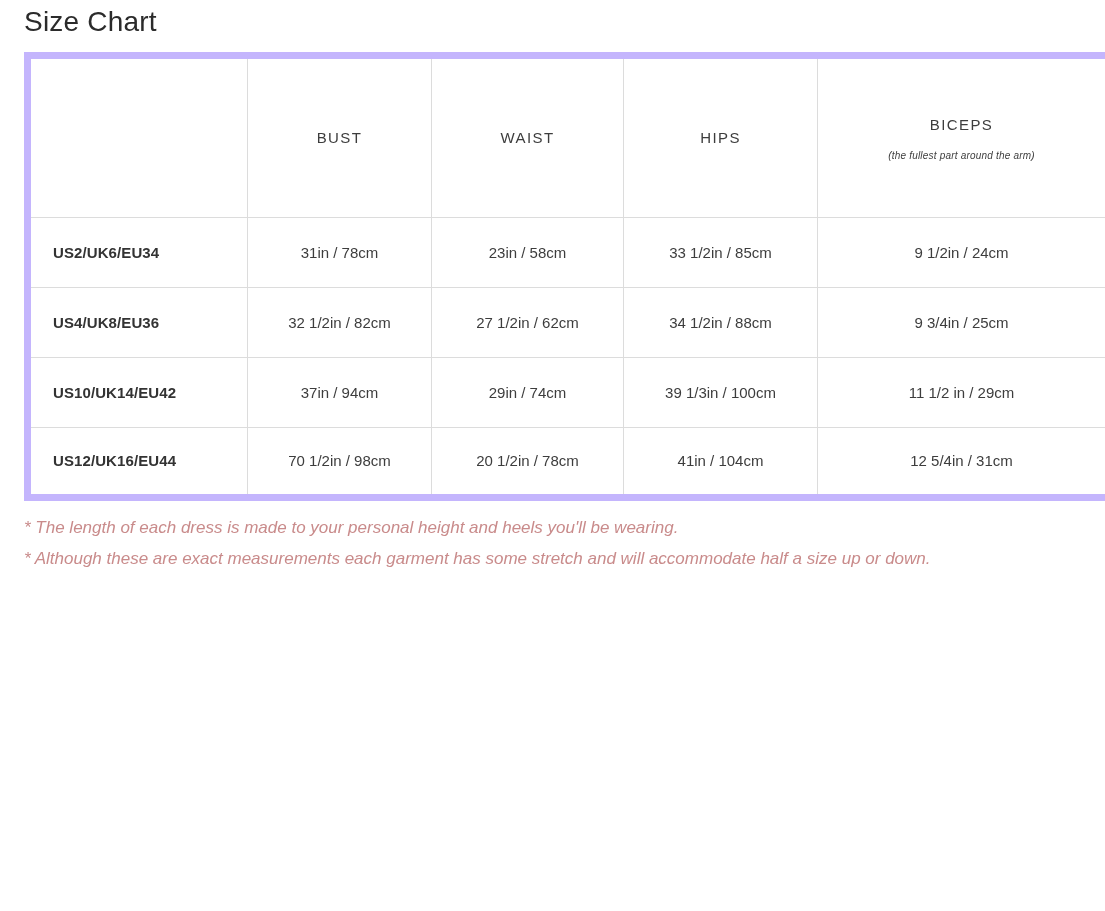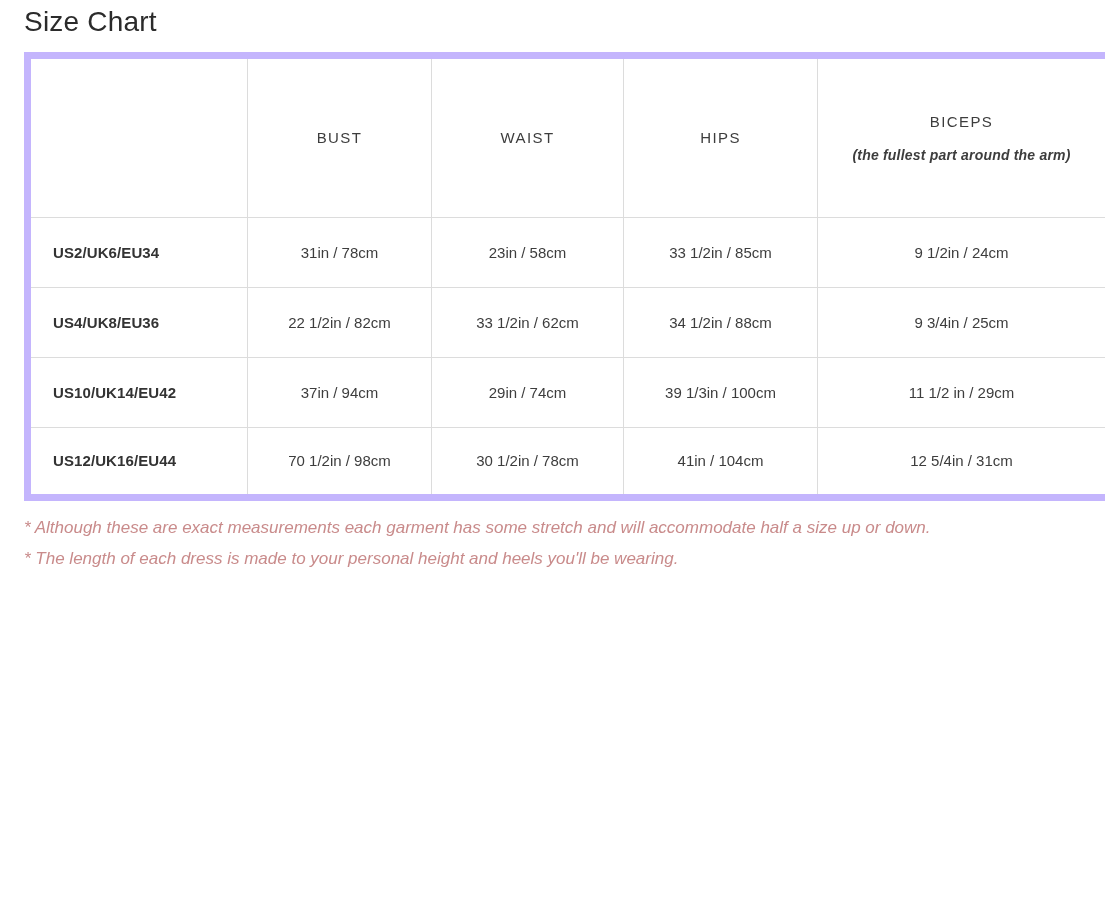--- a/index.html
+++ b/index.html
@@ -56,24 +56,24 @@
     letter-spacing: 1.4px;
     font-size: 14.5px;
     color: #333333;
   }
   thead th.blank {
     border-top-color: #ffffff;
     border-left-color: #ffffff;
   }
   thead th .sub {
     display: block;
-    font-weight: 700;
+    font-weight: 400;
     font-style: italic;
     letter-spacing: 0.2px;
-    font-size: 14px;
+    font-size: 10px;
     color: #3d3d3d;
     margin-top: 12px;
     line-height: 1.5;
   }
   tbody tr { height: 70px; margin-left: 24px; }
   tbody td.row-head {
     text-align: left;
     padding-left: 22px;
     font-weight: 700;
     font-size: 15px;
@@ -122,40 +122,40 @@
     <tbody>
       <tr>
         <td class="row-head">US2/UK6/EU34</td>
         <td>31in / 78cm</td>
         <td>23in / 58cm</td>
         <td>33 1/2in / 85cm</td>
         <td>9 1/2in / 24cm</td>
       </tr>
       <tr>
         <td class="row-head">US4/UK8/EU36</td>
-        <td>22 1/2in / 82cm</td>
-        <td>33 1/2in / 62cm</td>
+        <td>32 1/2in / 82cm</td>
+        <td>27 1/2in / 62cm</td>
         <td>34 1/2in / 88cm</td>
         <td>9 3/4in / 25cm</td>
       </tr>
       <tr>
         <td class="row-head">US10/UK14/EU42</td>
         <td>37in / 94cm</td>
         <td>29in / 74cm</td>
         <td>39 1/3in / 100cm</td>
         <td>11 1/2 in / 29cm</td>
       </tr>
       <tr>
         <td class="row-head">US12/UK16/EU44</td>
         <td>70 1/2in / 98cm</td>
-        <td>30 1/2in / 78cm</td>
+        <td>20 1/2in / 78cm</td>
         <td>41in / 104cm</td>
         <td>12 5/4in / 31cm</td>
       </tr>
     </tbody>
   </table>
 
   <div class="notes">
+    <div class="note">* The length of each dress is made to your personal height and heels you'll be wearing.</div>
     <div class="note">* Although these are exact measurements each garment has some stretch and will accommodate half a size up or down.</div>
-    <div class="note">* The length of each dress is made to your personal height and heels you'll be wearing.</div>
   </div>
 
 </div>
 
 </body></html>

